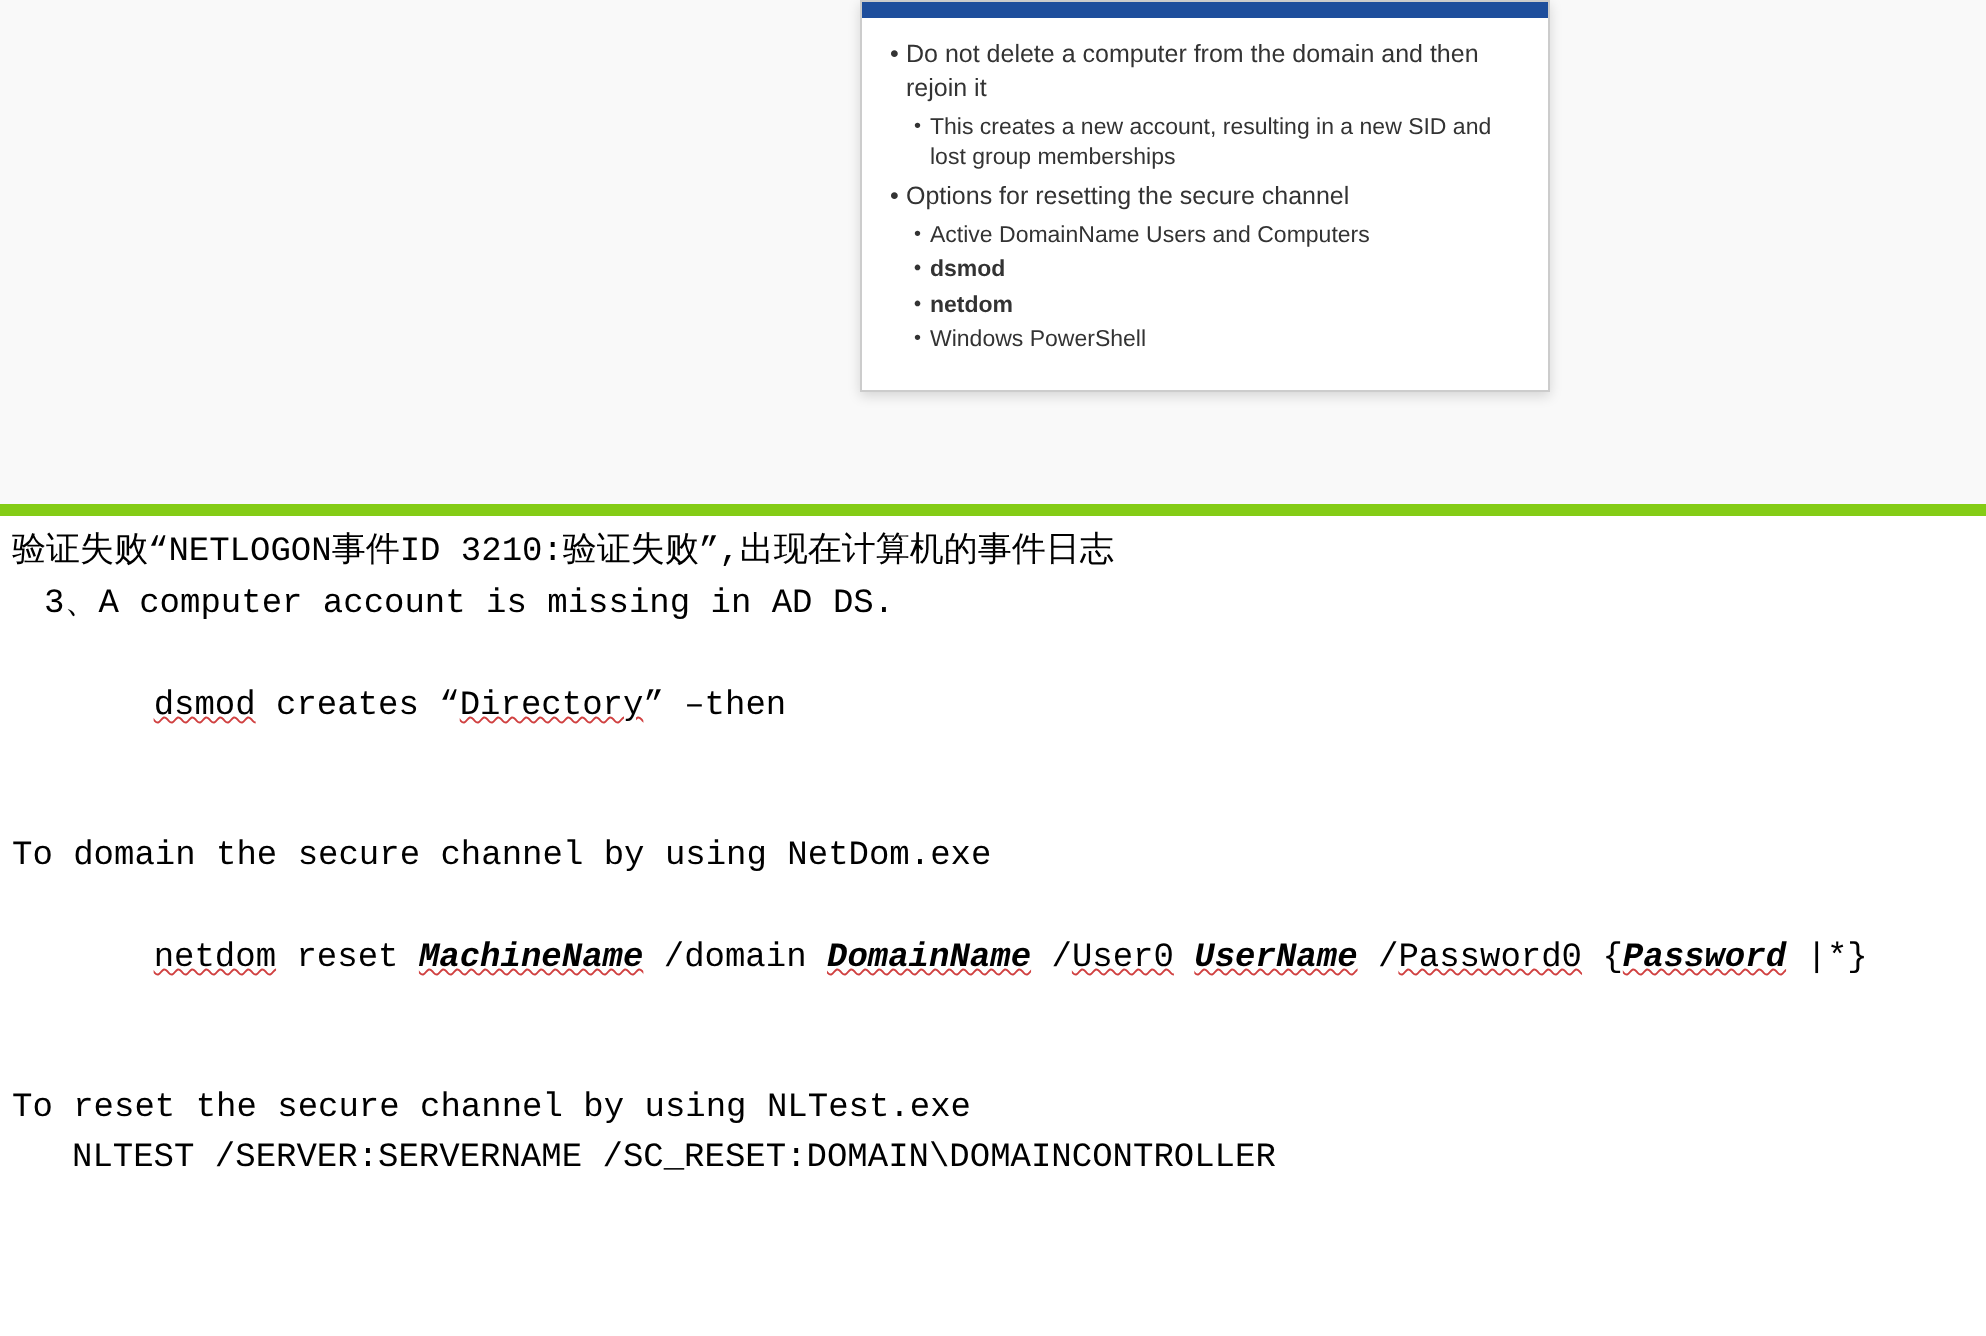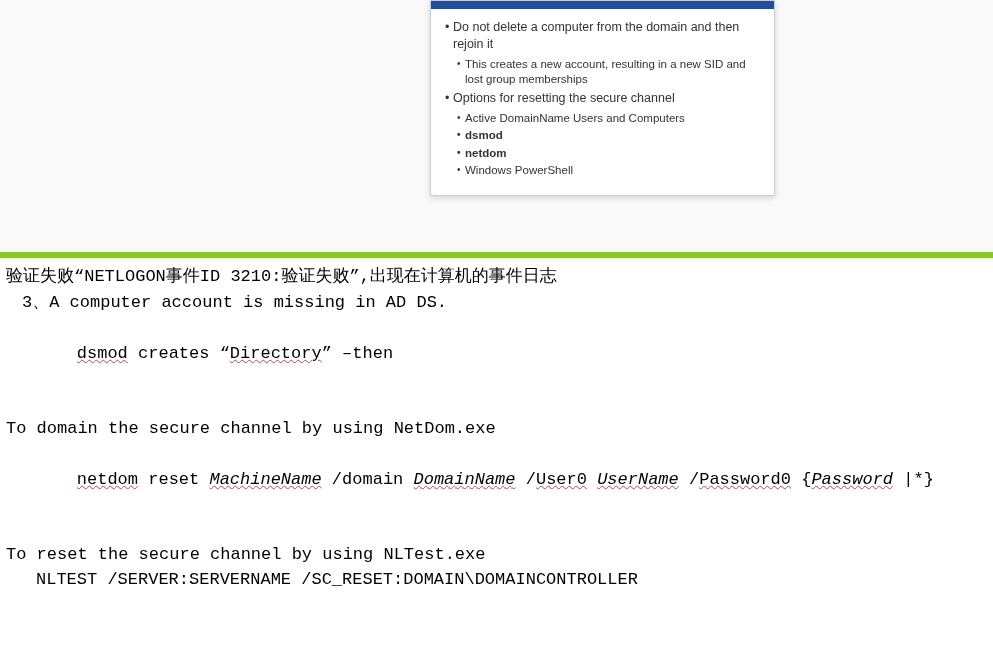--- a/index.html
+++ b/index.html
@@ -55,21 +55,21 @@
       color: #000;
     }
     .doc-line { white-space: pre-wrap; }
     .indent1 { padding-left: 30px; }
     .indent-small { padding-left: 16px; }
     .space-above { margin-top: 24px; }
     .underline-wavy {
       text-decoration: underline wavy #d04040;
       text-decoration-thickness: 1px;
     }
-    .italic { font-style: italic; }
+    .italic { font-style: italic; font-weight: bold; }
   </style>
 </head>
 <body>
 
 <div class="top-area">
   <div class="slide-box">
     <div class="slide-header"></div>
     <div class="slide-content">
       <ul>
         <li class="bullet1">Do not delete a computer from the domain and then rejoin it</li>

